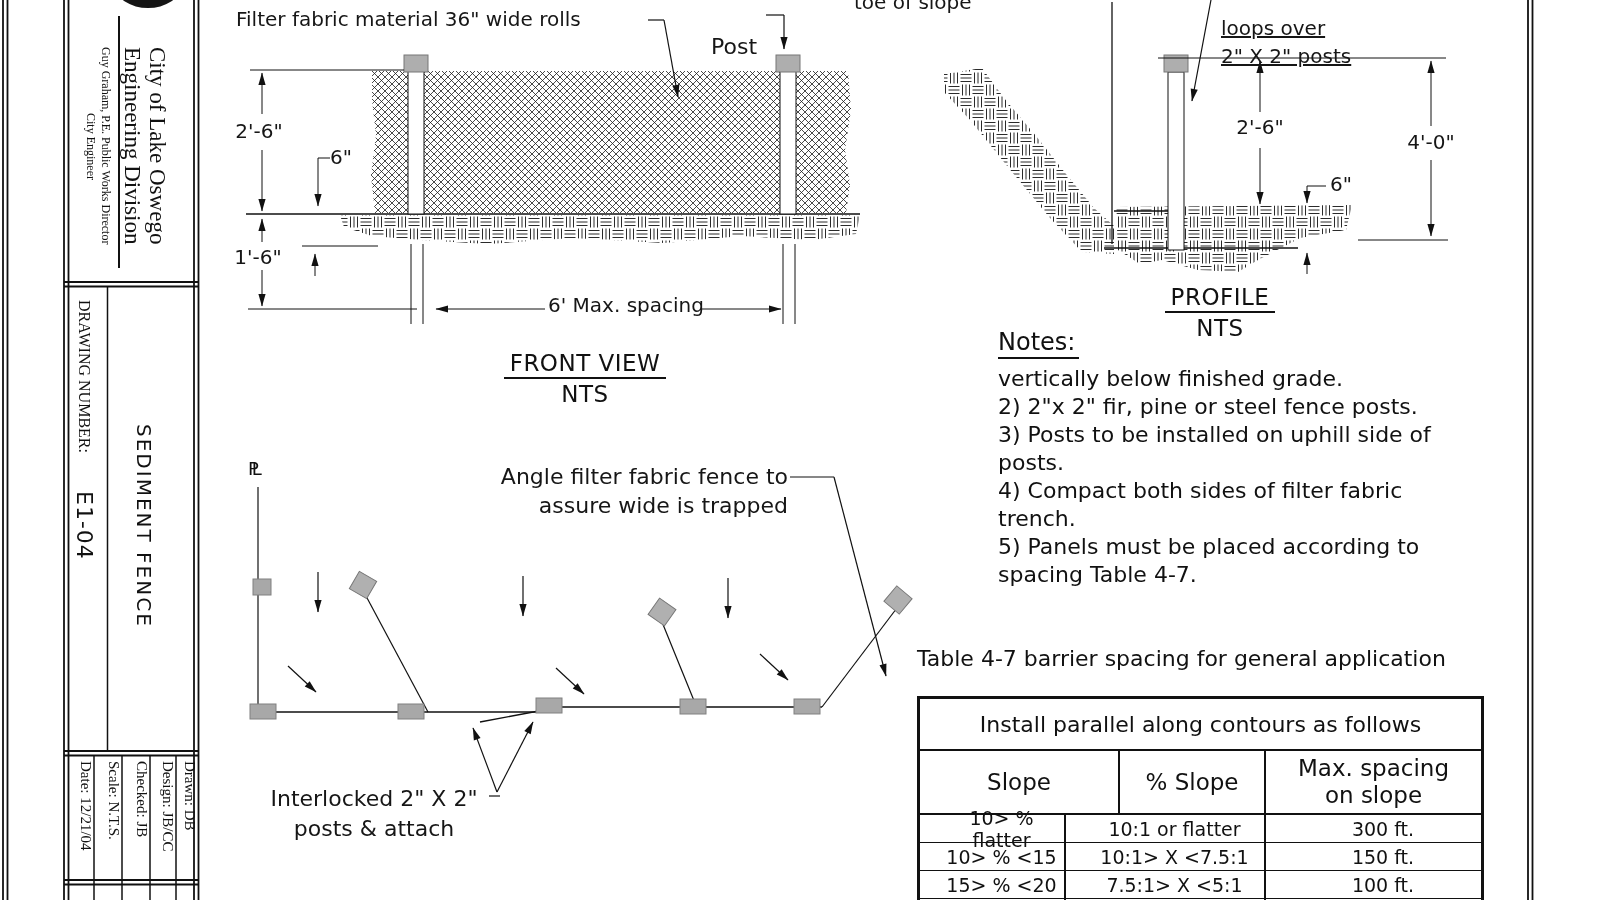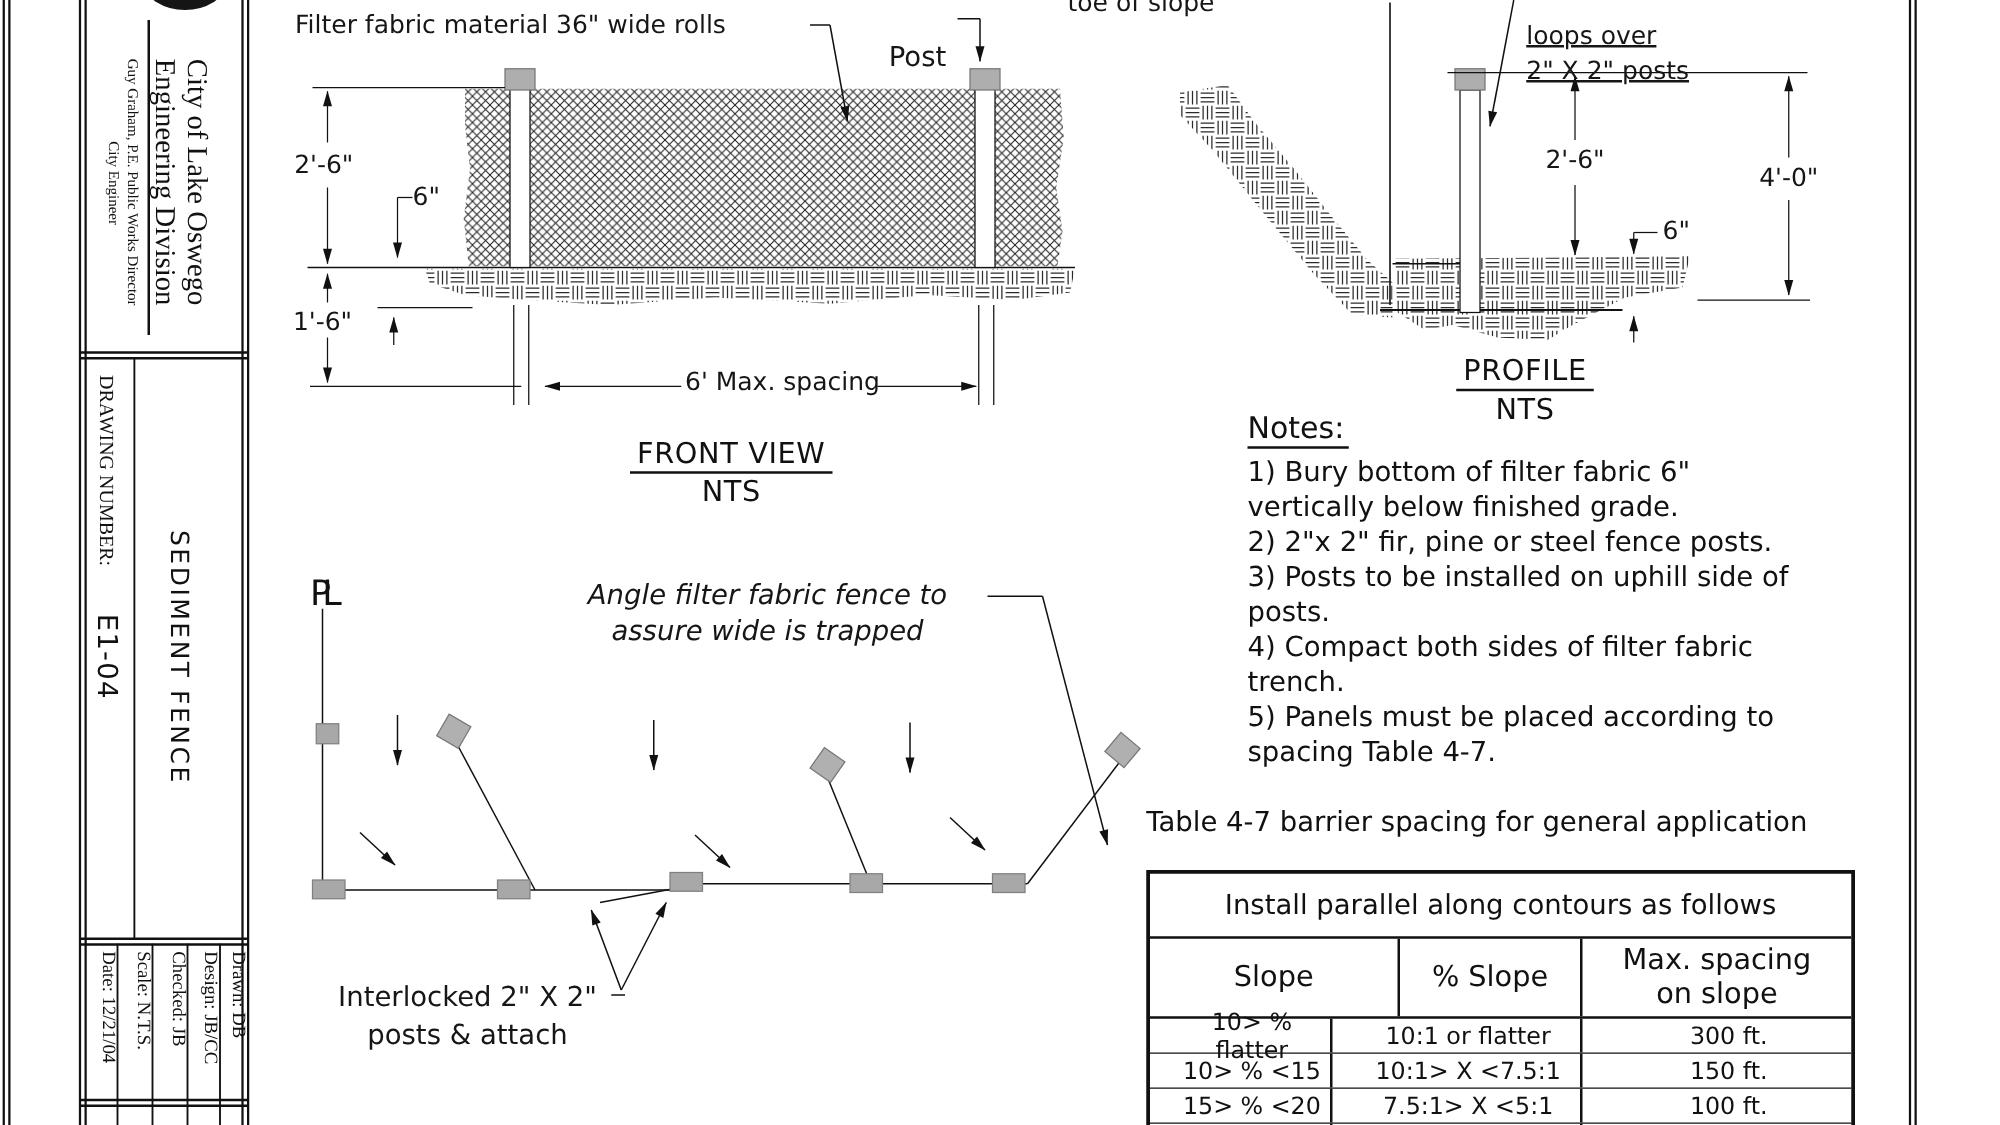--- a/index.html
+++ b/index.html
@@ -36,22 +36,22 @@
   .tb-top .big{font-size:23px;line-height:25px;}
   .tb-top .small{font-size:12px;line-height:15px;}
   .tb-top .o1{margin-right:7px;}
   .dn-col{position:absolute;left:72px;top:300px;height:420px;z-index:2;writing-mode:vertical-rl;
           font-family:"Liberation Serif",serif;font-size:16px;padding-right:4px;}
   .dn-col .num{font-family:"DejaVu Sans",sans-serif;font-size:22px;margin-inline-start:34px;letter-spacing:1px;}
   .sf-col{position:absolute;left:132px;top:424px;z-index:2;writing-mode:vertical-rl;
           font-size:20px;letter-spacing:2px;}
   .fld{position:absolute;z-index:2;writing-mode:vertical-rl;font-family:"Liberation Serif",serif;
        font-size:15px;padding-top:5px;box-sizing:border-box;}
-  .pl{font-size:28px;letter-spacing:-7px;z-index:2;}
-  .right-al{text-align:center;font-style:italic;}
+  .pl{font-size:18px;letter-spacing:-7px;z-index:2;}
+  .right-al{text-align:right;}
   .ctr{text-align:center;}
 </style>
 </head>
 <body>
 
 <svg class="lines" width="1600" height="900" viewBox="0 0 1600 900">
   <defs>
     <marker id="ah" markerWidth="14" markerHeight="10" refX="12.5" refY="5" orient="auto" markerUnits="userSpaceOnUse">
       <path d="M0.5,1.4 L13,5 L0.5,8.6 z" fill="#111"></path>
     </marker>
@@ -221,21 +221,20 @@
 <div class="txt dim" style="left:1228px;top:115px;width:64px;">2'-6"</div>
 <div class="txt dim" style="left:1398px;top:130px;width:66px;">4'-0"</div>
 <div class="txt dim" style="left:1330px;top:172px;">6"</div>
 <div class="txt view-label" style="left:1140px;top:284px;width:160px;">
   <span class="vt">PROFILE</span>
   <div class="vs">NTS</div>
 </div>
 
 <div class="notes">
   <div class="nh">Notes:</div>
-  <div class="nl">1) Bury bottom of filter fabric 6"</div>
   <div class="nl">vertically below finished grade.</div>
   <div class="nl">2) 2"x 2" fir, pine or steel fence posts.</div>
   <div class="nl">3) Posts to be installed on uphill side of</div>
   <div class="nl">posts.</div>
   <div class="nl">4) Compact both sides of filter fabric</div>
   <div class="nl">trench.</div>
   <div class="nl">5) Panels must be placed according to</div>
   <div class="nl">spacing Table 4-7.</div>
 </div>
 

